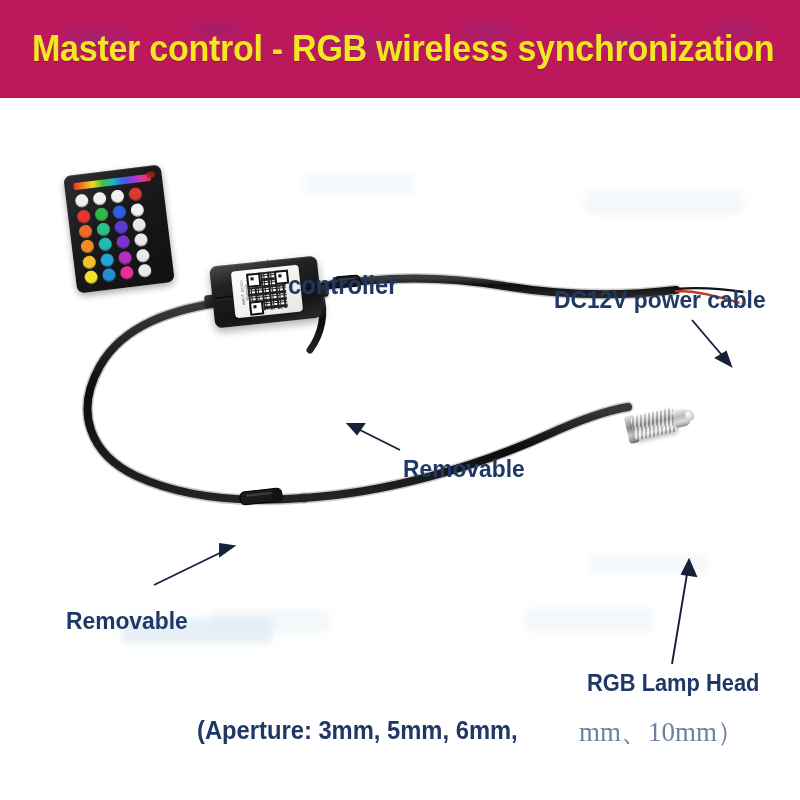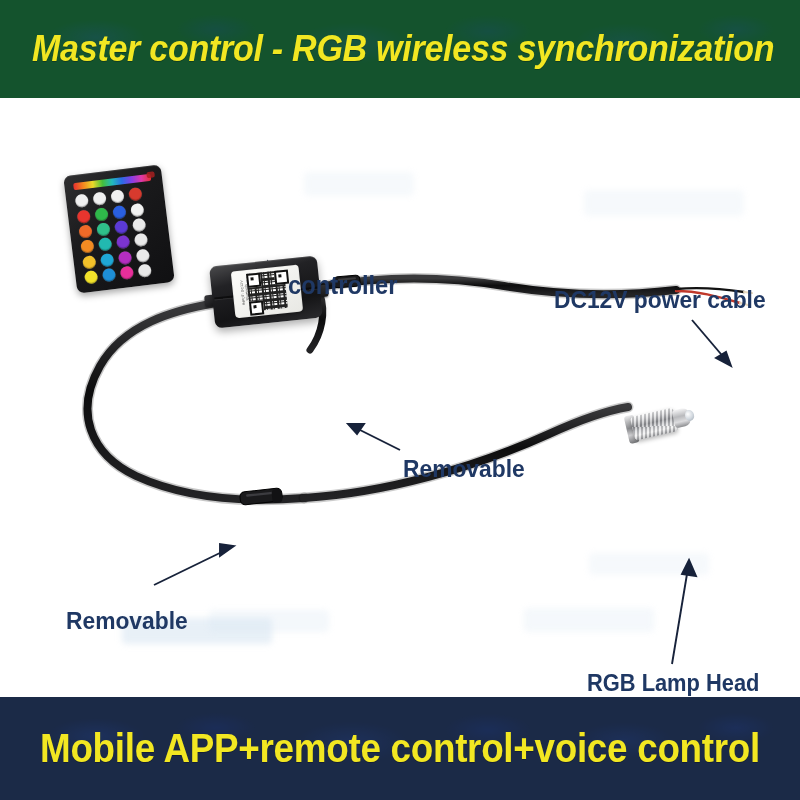--- a/index.html
+++ b/index.html
@@ -5,21 +5,21 @@
 <style>
   html,body{margin:0;padding:0;background:#fff;}
   body{
     font-family:"Liberation Sans", sans-serif;
     width:800px;height:800px;overflow:hidden;position:relative;
   }
   #stage{position:relative;width:800px;height:800px;background:#ffffff;overflow:hidden;}
 
   
   .banner{position:absolute;left:0;width:800px;display:flex;align-items:center;}
-  #top-banner{top:0;height:98px;background:#14532d;font-style:italic;}
+  #top-banner{top:0;height:98px;background:#be185d;}
   #bottom-banner{top:697px;height:103px;background:#1b2a47;}
   .banner-noise{position:absolute;inset:0;opacity:.32;pointer-events:none;
     background:
       radial-gradient(ellipse 70px 26px at 12% 38%, rgba(40,80,190,.55), transparent 70%),
       radial-gradient(ellipse 58px 22px at 27% 30%, rgba(30,60,170,.5), transparent 70%),
       radial-gradient(ellipse 80px 30px at 44% 44%, rgba(45,85,200,.45), transparent 70%),
       radial-gradient(ellipse 62px 24px at 61% 32%, rgba(30,65,175,.5), transparent 70%),
       radial-gradient(ellipse 70px 26px at 78% 42%, rgba(40,80,190,.45), transparent 70%),
       radial-gradient(ellipse 55px 22px at 92% 30%, rgba(35,70,180,.5), transparent 70%);
   }
@@ -290,18 +290,14 @@
     <div class="anno" id="anno-removable-bottom">Removable</div>
     <div class="anno" id="anno-lamp-head">RGB Lamp Head</div>
 
     <div id="aperture-line">
       <div id="aperture-strong">(Aperture: 3mm, 5mm, 6mm,</div>
       <div id="aperture-faded">mm、10mm）</div>
     </div>
 
   </div>
 
-  <div class="banner" id="bottom-banner">
-    <div class="banner-noise"></div>
-    <div class="banner-text">Mobile APP+remote control+voice control</div>
-  </div>
 
 </div>
 
 </body></html>

